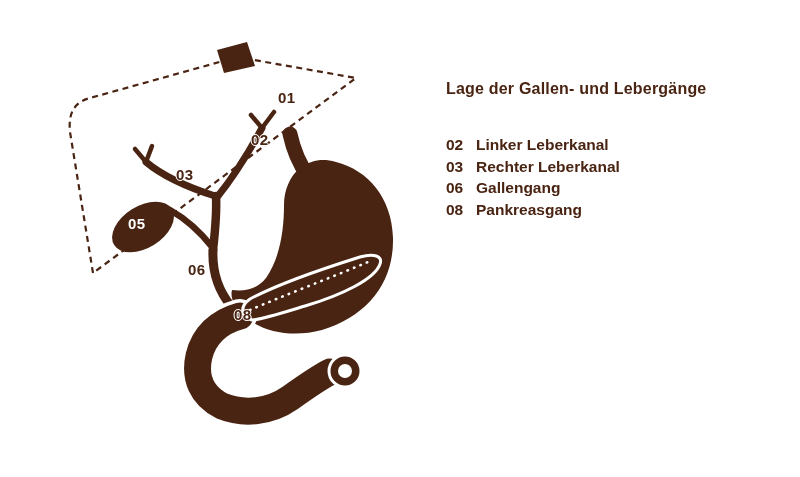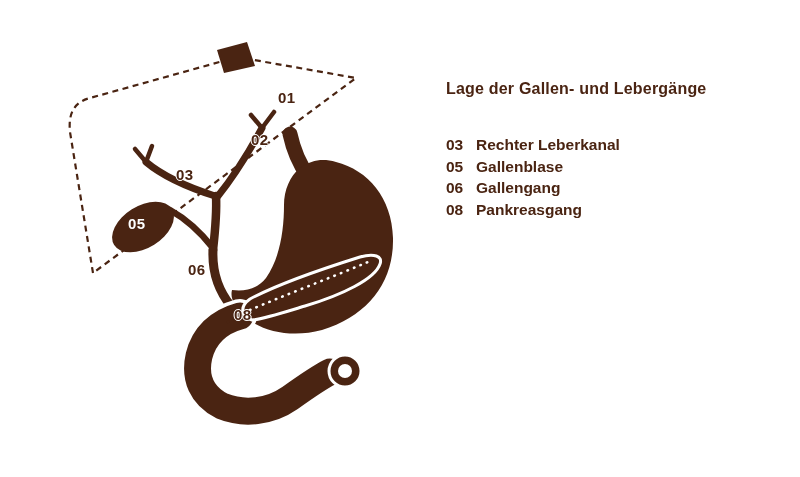--- a/index.html
+++ b/index.html
@@ -97,24 +97,24 @@
   <span class="marker" style="left:251px;top:132px;">02</span>
   <span class="marker" style="left:176px;top:167px;">03</span>
   <span class="marker marker--light" style="left:128px;top:216px;">05</span>
   <span class="marker" style="left:188px;top:262px;">06</span>
   <span class="marker" style="left:234px;top:307px;">08</span>
 
   <div class="legend">
     <div class="legend-title">Lage der Gallen- und Lebergänge</div>
     <div class="legend-list">
       <div class="legend-item">
-        <span class="num">03</span><span>Rechter Leberkanal</span>
+        <span class="num">02</span><span>Linker Leberkanal</span>
       </div>
       <div class="legend-item">
-        <span class="num">05</span><span>Gallenblase</span>
+        <span class="num">03</span><span>Rechter Leberkanal</span>
       </div>
       <div class="legend-item">
         <span class="num">06</span><span>Gallengang</span>
       </div>
       <div class="legend-item">
         <span class="num">08</span><span>Pankreasgang</span>
       </div>
     </div>
   </div>
 

